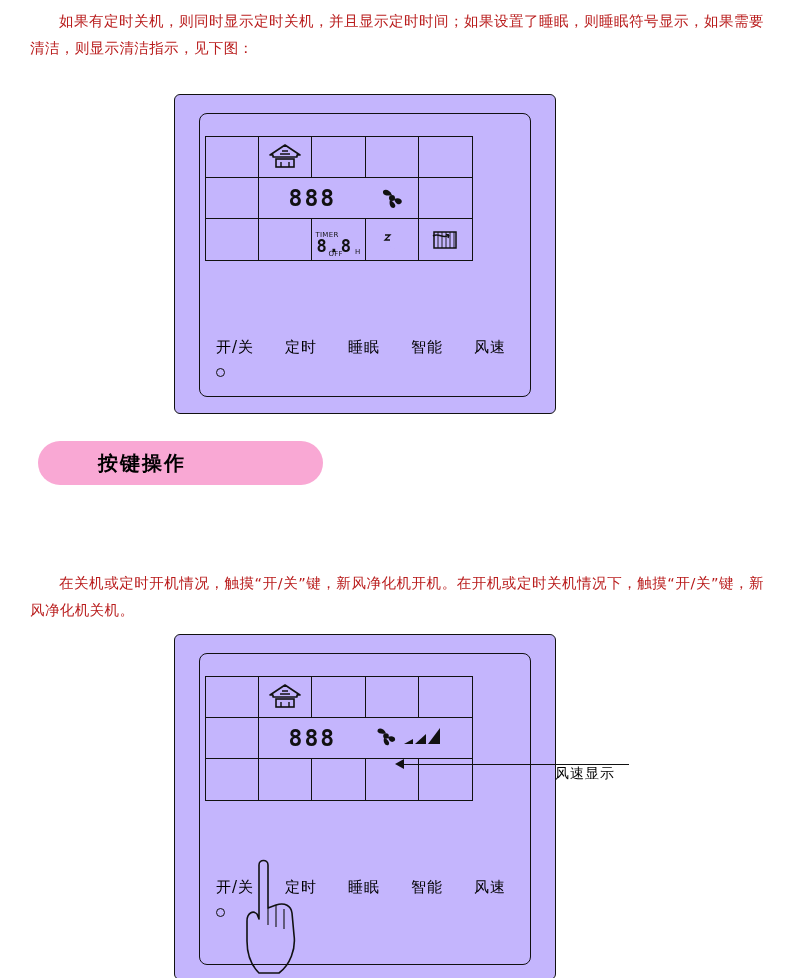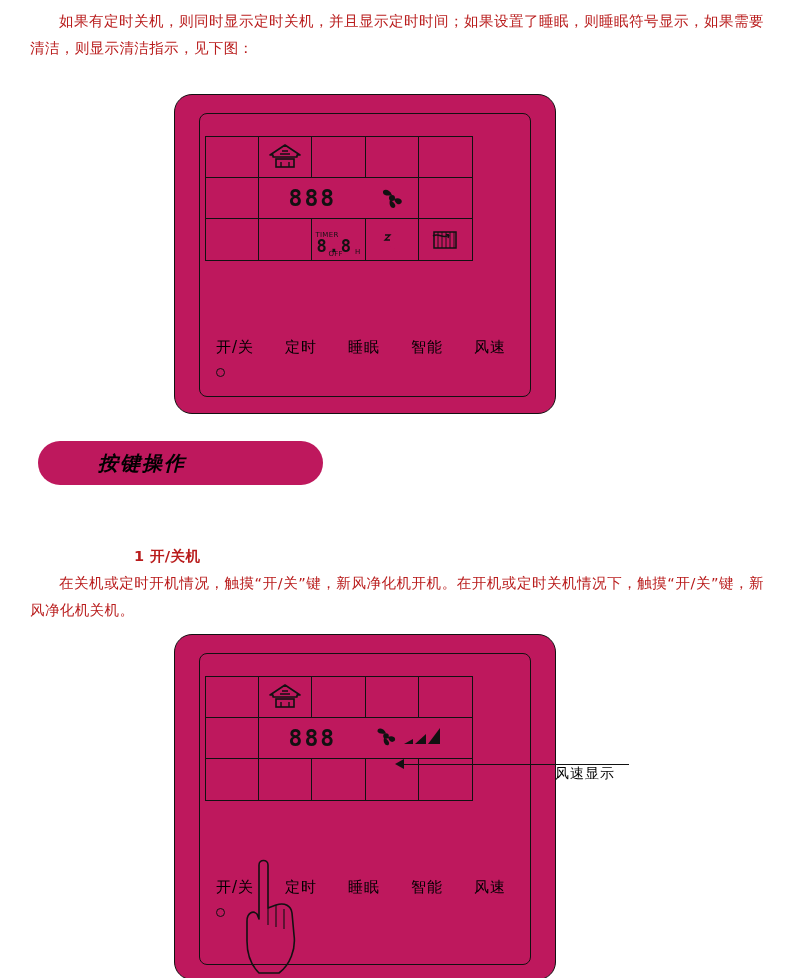--- a/index.html
+++ b/index.html
@@ -28,40 +28,39 @@
     line-height: 27px;
     letter-spacing: 0.4px;
     color: #b91c1c;
     text-align: justify;
   }
   .indent { text-indent: 2em; }
 
   
   .section-pill {
     position: absolute;
-    background: #be185d;
+    background: #f9a8d4;
     border-radius: 22px;
     display: flex;
     align-items: center;
-    font-style: italic;
   }
   .section-pill .title {
     font-size: 20px;
     font-weight: bold;
     letter-spacing: 2px;
     padding-left: 60px;
     color: #000;
   }
 
   
   .device {
     position: absolute;
     border: 1.6px solid #111;
-    border-radius: 18px;
-    background: #be185d;
+    border-radius: 6px;
+    background: #c4b5fd;
   }
   .device-inner {
     position: absolute;
     border: 1.4px solid #111;
     border-radius: 8px;
   }
 
   
   .lcd {
     position: absolute;
@@ -231,21 +230,20 @@
 
       <div class="led" style="left:16px; top:254px;"></div>
     </div>
   </div>
 
   <div class="section-pill" style="left:38px; top:441px; width:285px; height:44px;">
     <span class="title">按键操作</span>
   </div>
 
 
-  <div class="para bold" style="left:134px; top:543px; width:400px; font-size:14.5px;">1 开/关机</div>
 
   <div class="para indent" style="left:30px; top:570px; width:734px;">在关机或定时开机情况，触摸“开/关”键，新风净化机开机。在开机或定时关机情况下，触摸“开/关”键，新风净化机关机。</div>
 
   <div class="device" style="left:174px; top:634px; width:380px; height:344px;">
     <div class="device-inner" style="left:24px; top:18px; width:330px; height:310px;">
 
       <div class="lcd" style="left:5px; top:22px; width:268px; height:125px; grid-template-columns:repeat(5,1fr); grid-template-rows:repeat(3,1fr);">
 
         <div class="cell"></div>
         <div class="cell">

